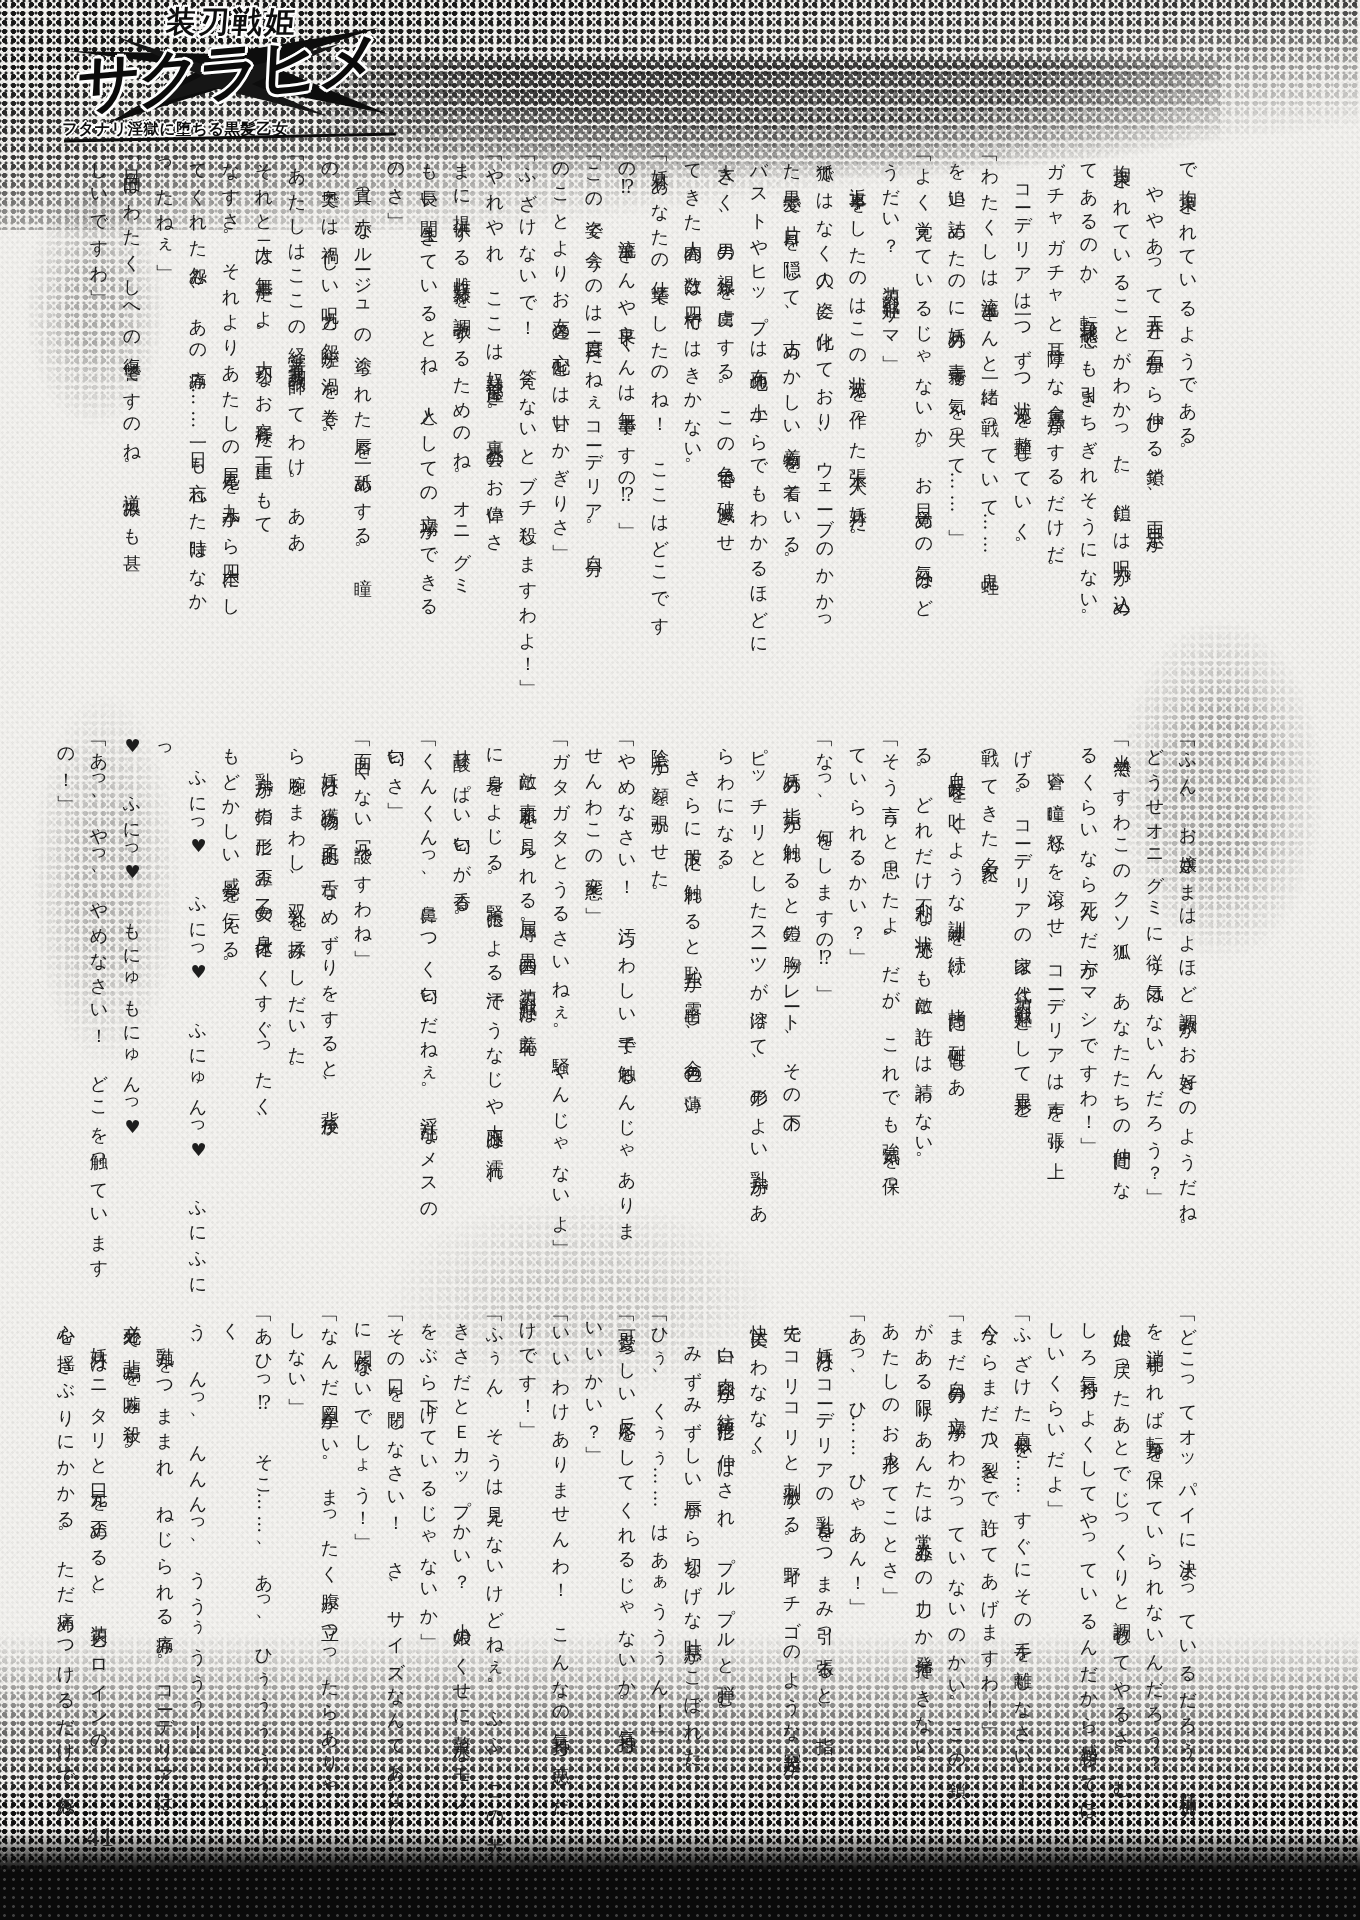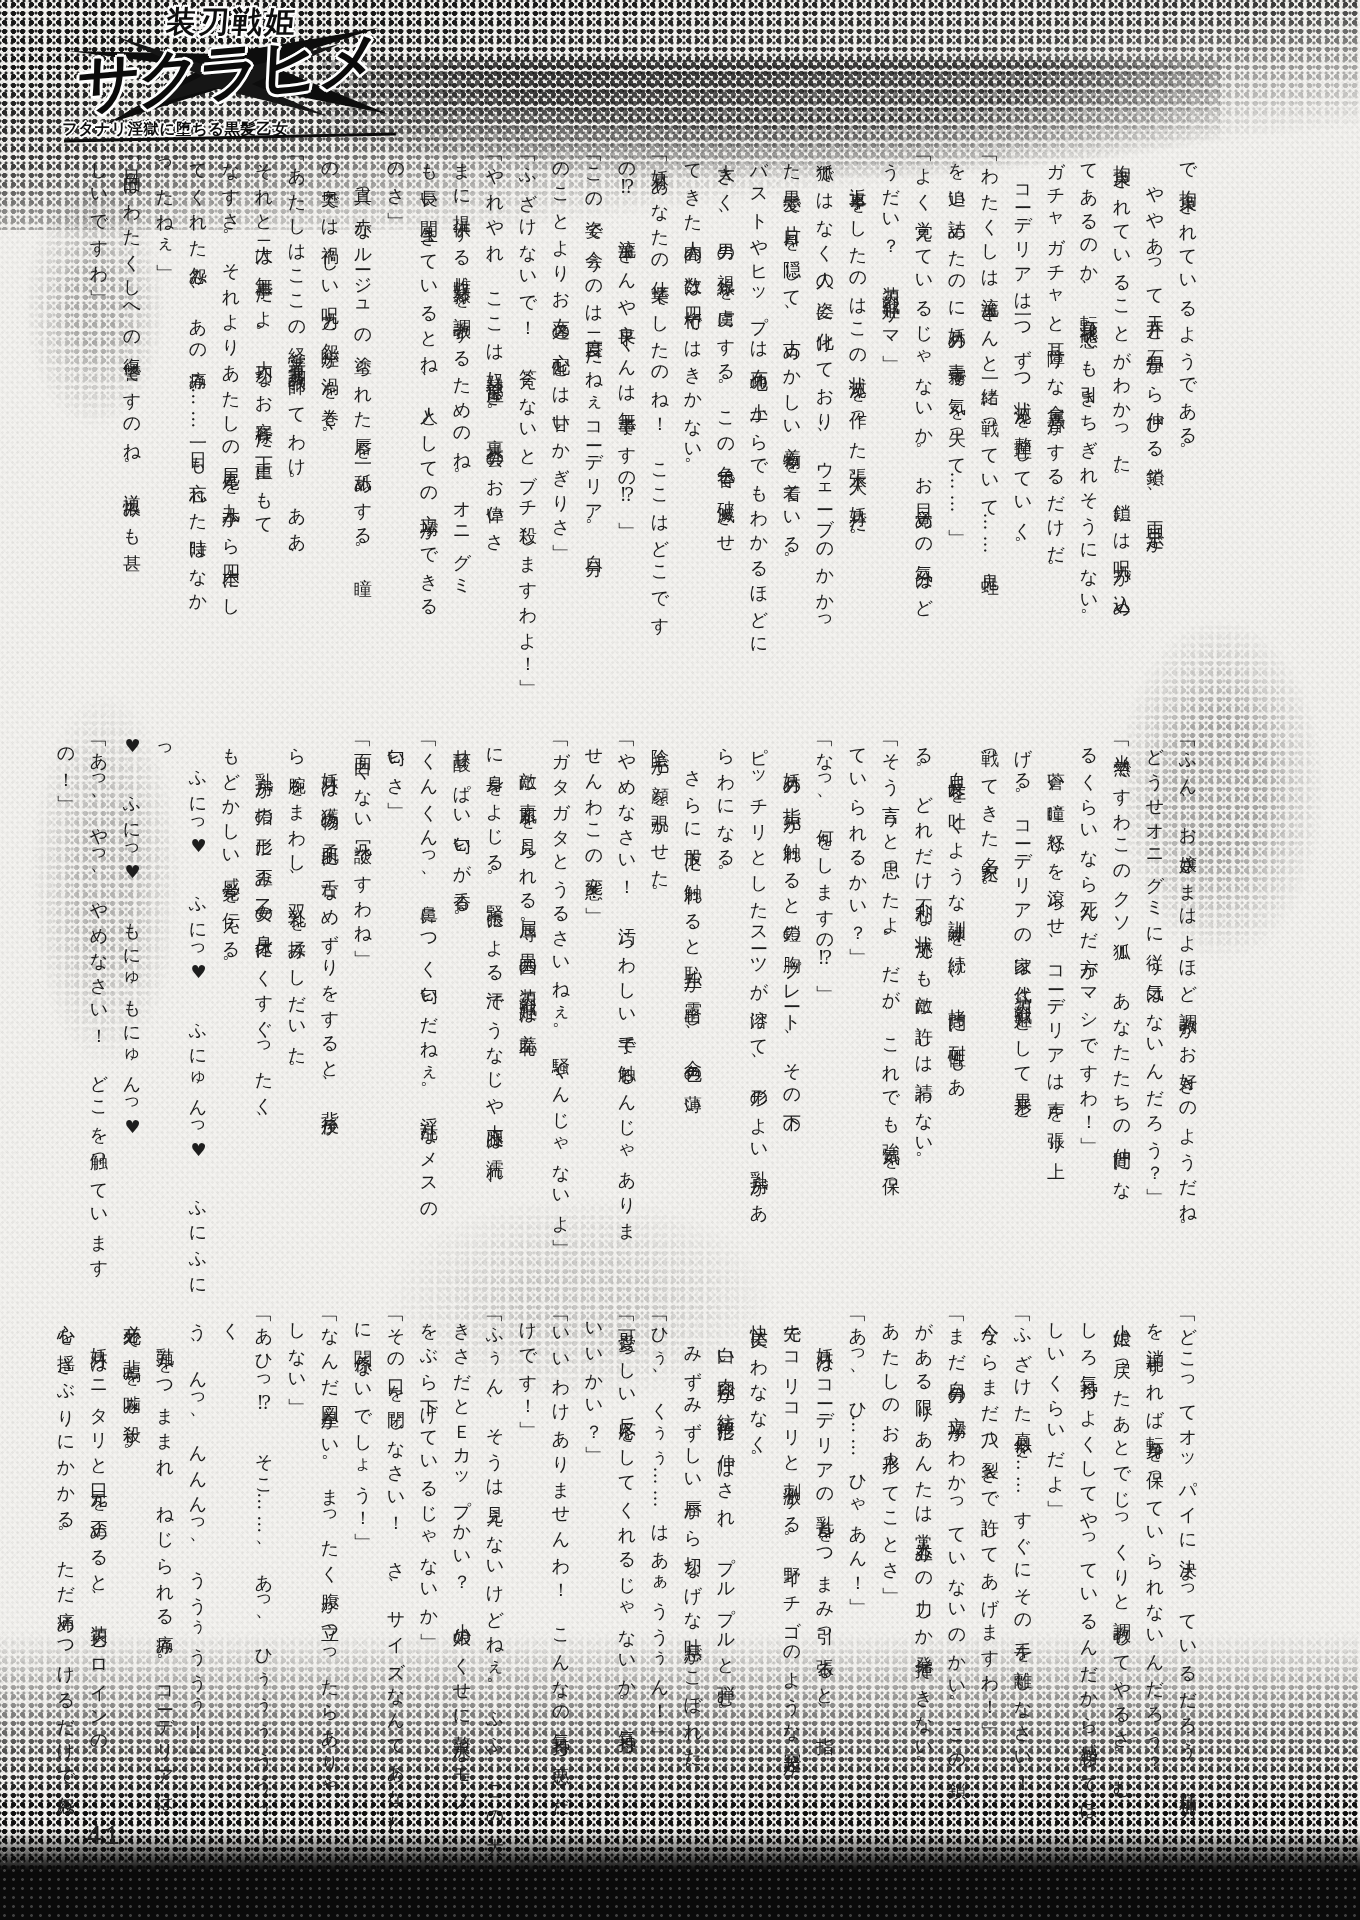--- a/index.html
+++ b/index.html
@@ -93,21 +93,21 @@
     font-size:18px;line-height:33px;letter-spacing:5px;
     color:#1d1d1d;z-index:3;
   }
   .band1{top:150px;}
   .band2{top:735px;}
   .band3{top:1310px;}
 
   .page-number{
     position:absolute;left:86px;top:1822px;z-index:6;
     font-size:27px;color:#222;letter-spacing:1px;
-    font-family:Liberation Mono, monospace;
+    font-family:Liberation Serif, serif;
   }
 </style>
 </head>
 <body>
 
 <div class="cloth"></div>
 <div class="dots halftone-top"></div>
 <div class="dots halftone-top2"></div>
 <div class="dots blob blob-tl"></div>
 <div class="dots blob blob-r"></div>

